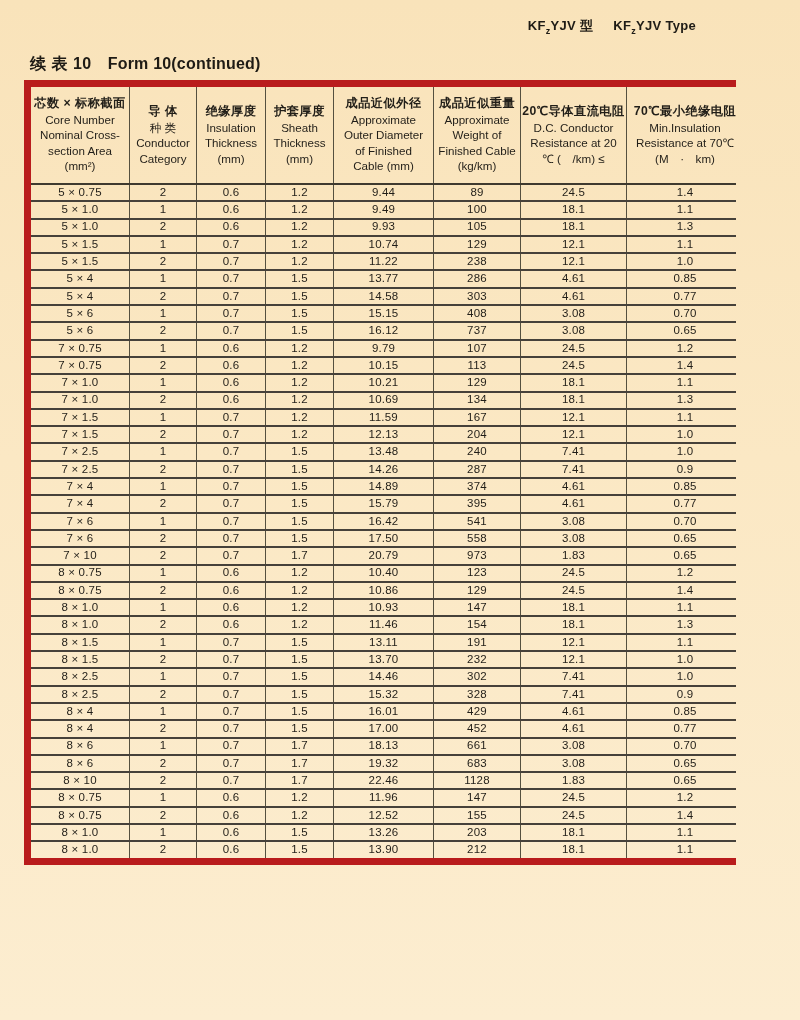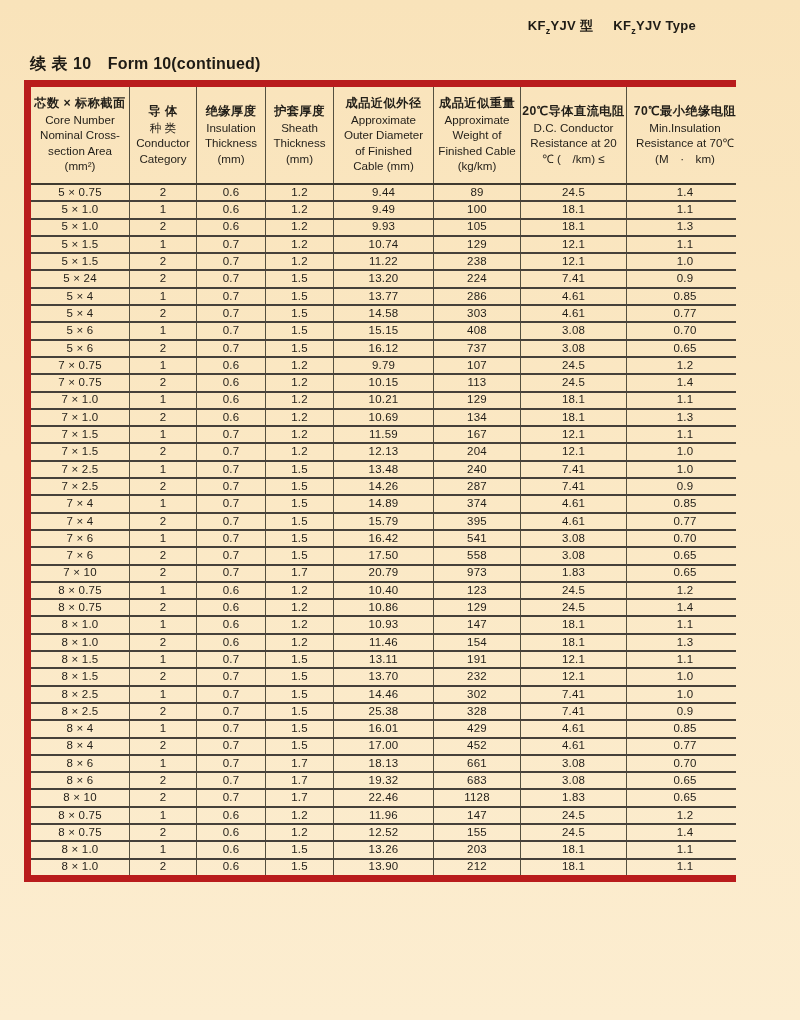--- a/index.html
+++ b/index.html
@@ -172,30 +172,20 @@
           <td>5 × 1.5</td>
           <td>2</td>
           <td>0.7</td>
           <td>1.2</td>
           <td>11.22</td>
           <td>238</td>
           <td>12.1</td>
           <td>1.0</td>
         </tr>
         <tr>
-          <td>5 × 24</td>
-          <td>2</td>
-          <td>0.7</td>
-          <td>1.5</td>
-          <td>13.20</td>
-          <td>224</td>
-          <td>7.41</td>
-          <td>0.9</td>
-        </tr>
-        <tr>
           <td>5 × 4</td>
           <td>1</td>
           <td>0.7</td>
           <td>1.5</td>
           <td>13.77</td>
           <td>286</td>
           <td>4.61</td>
           <td>0.85</td>
         </tr>
         <tr>
@@ -426,21 +416,21 @@
           <td>14.46</td>
           <td>302</td>
           <td>7.41</td>
           <td>1.0</td>
         </tr>
         <tr>
           <td>8 × 2.5</td>
           <td>2</td>
           <td>0.7</td>
           <td>1.5</td>
-          <td>25.38</td>
+          <td>15.32</td>
           <td>328</td>
           <td>7.41</td>
           <td>0.9</td>
         </tr>
         <tr>
           <td>8 × 4</td>
           <td>1</td>
           <td>0.7</td>
           <td>1.5</td>
           <td>16.01</td>

